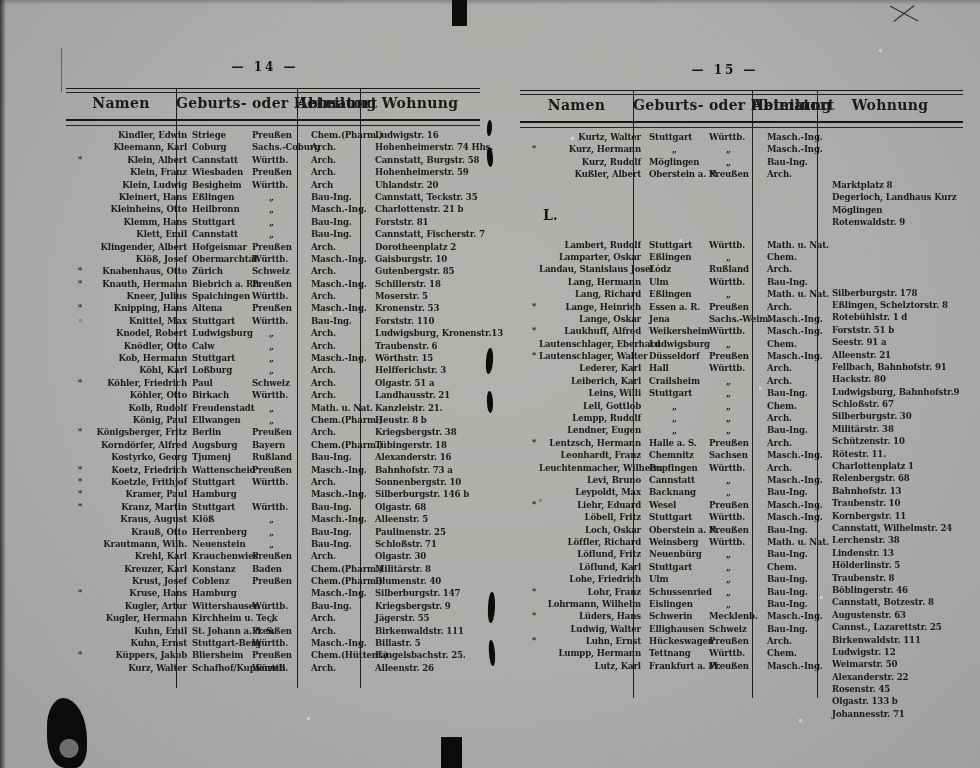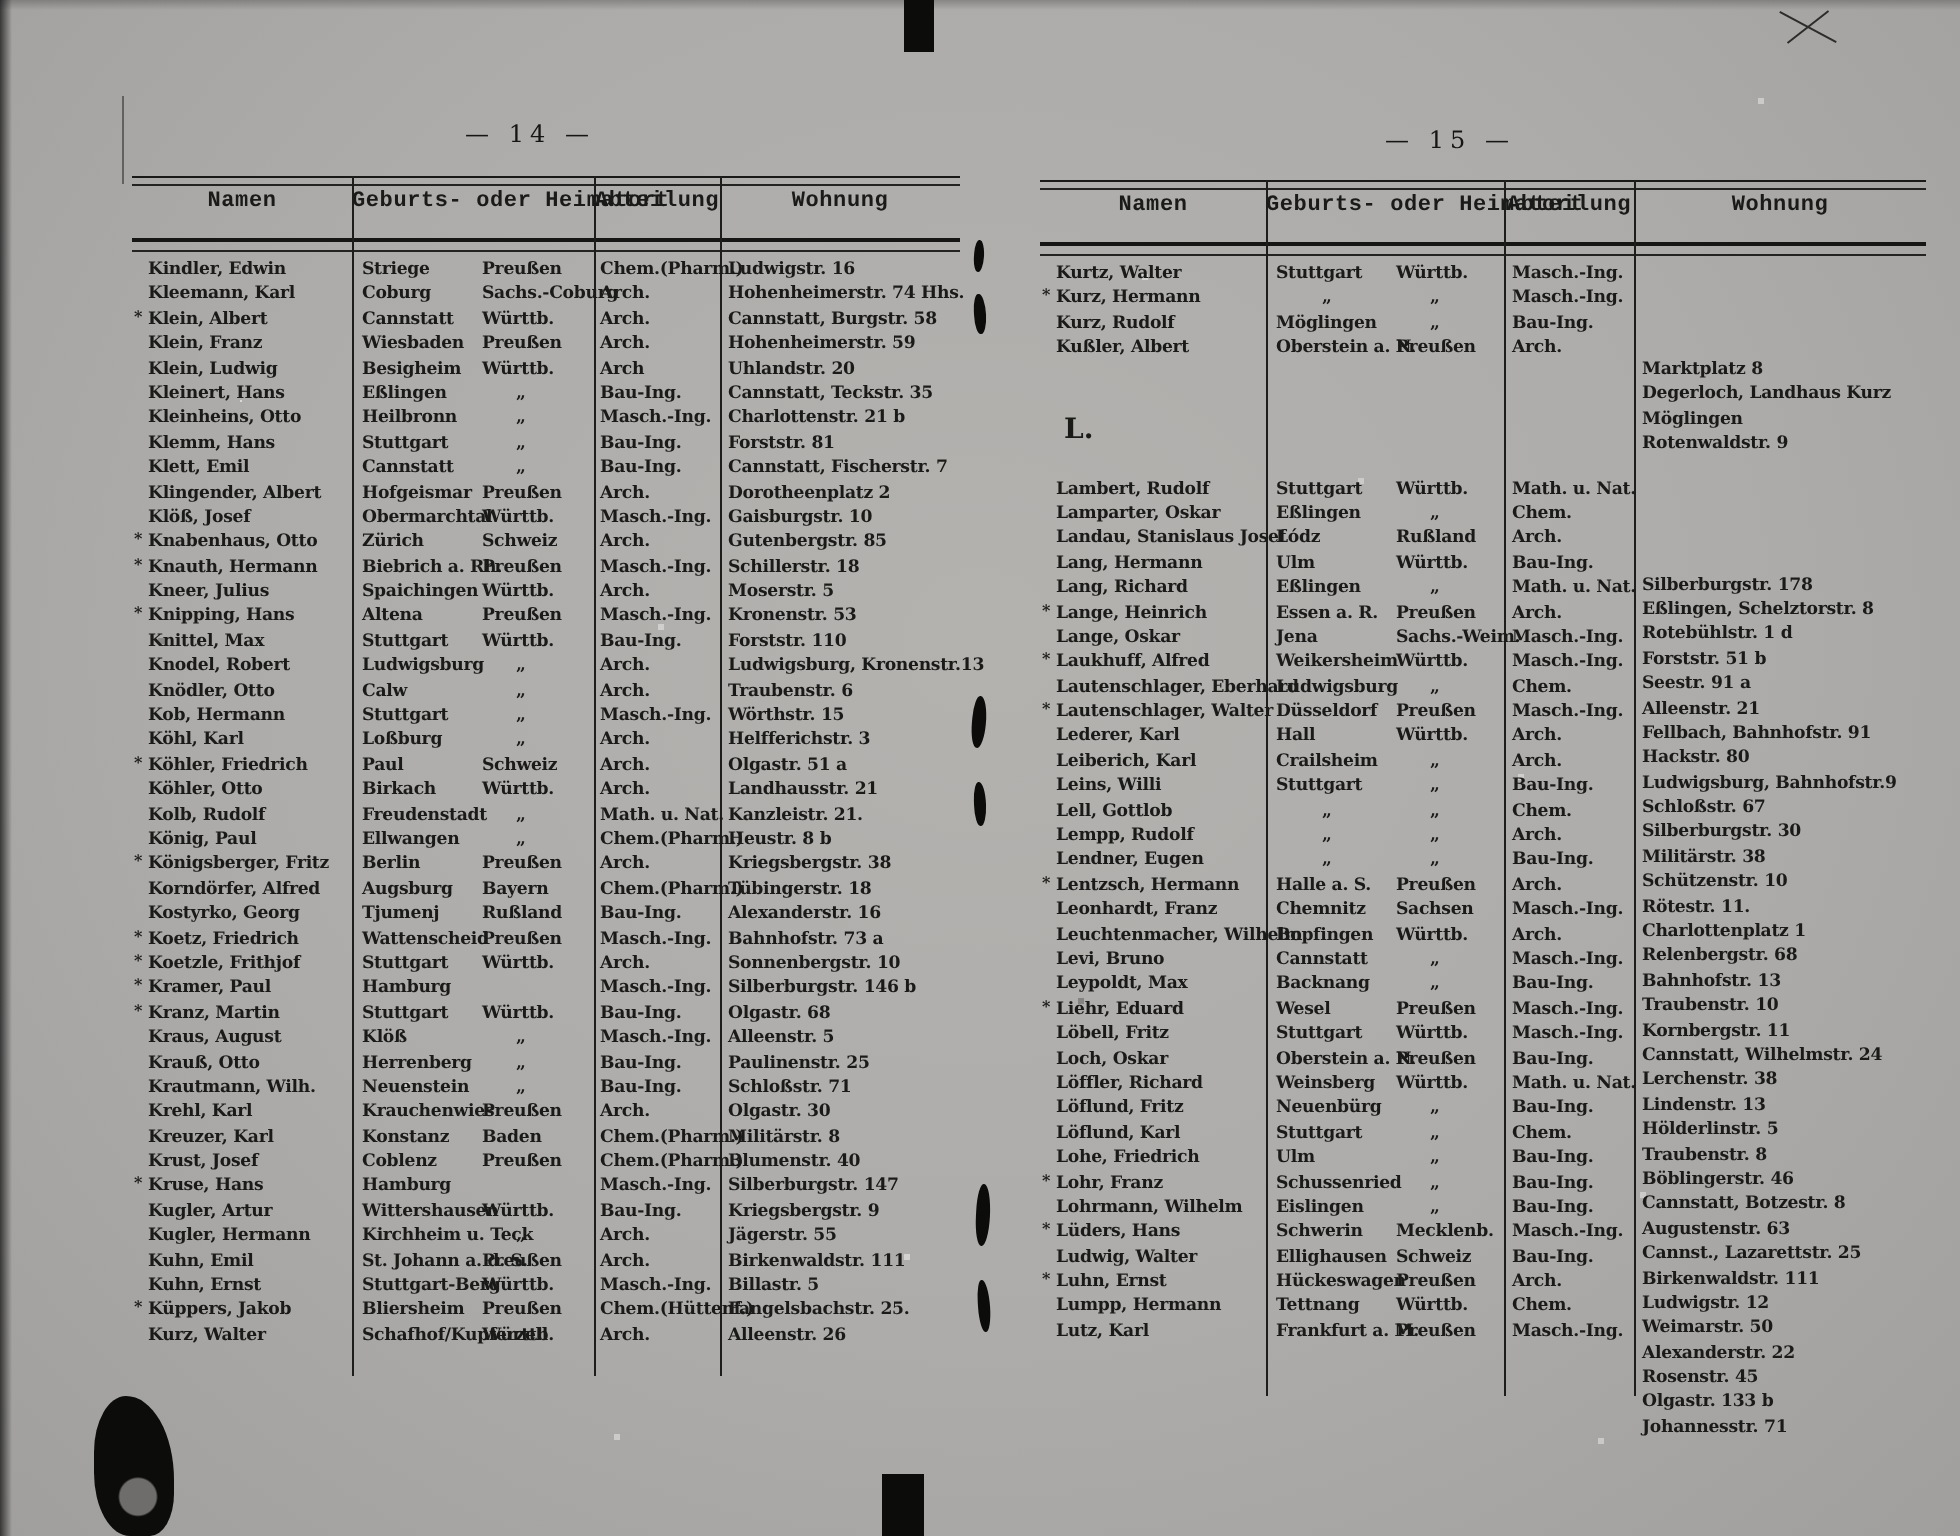--- a/index.html
+++ b/index.html
@@ -9,45 +9,45 @@
     font-family:"DejaVu Serif","Liberation Serif",serif;
     color:#1a1a18;
   }
   .edge-left{position:absolute;left:0;top:0;width:6px;height:768px;
     background:linear-gradient(90deg, rgba(10,10,10,.7), rgba(10,10,10,0));}
   .edge-top{position:absolute;left:0;top:0;width:980px;height:5px;
     background:linear-gradient(180deg, rgba(20,20,20,.25), rgba(20,20,20,0));}
   .page-edge-line{position:absolute;left:61px;top:48px;width:1px;height:44px;background:rgba(40,40,40,.55);}
 
   
-  .page-label{position:absolute;font-weight:400;font-size:12px;letter-spacing:3px;color:#151513;}
+  .page-label{position:absolute;font-weight:700;font-size:12px;letter-spacing:3px;color:#151513;}
   .pl-14{left:200px;top:60px;width:130px;text-align:center;}
   .pl-15{left:660px;top:63px;width:130px;text-align:center;}
 
   
   .tbl{position:absolute;}
   .tbl-14{left:66px;top:88px;width:414px;height:600px;}
   .tbl-15{left:520px;top:90px;width:443px;height:608px;}
 
   .rule{position:absolute;left:0;right:0;}
   .rule-top{top:0;height:3px;border-top:1.6px solid #191917;border-bottom:1px solid #232321;}
   .rule-head{top:31px;height:4px;border-top:2.4px solid #161614;border-bottom:1px solid #232321;}
 
   .vdiv{position:absolute;top:0;bottom:0;width:1px;background:#1d1d1b;}
   .tbl-14 .v1{left:110px;} .tbl-14 .v2{left:231px;} .tbl-14 .v3{left:294px;}
   .tbl-15 .v1{left:113px;} .tbl-15 .v2{left:232px;} .tbl-15 .v3{left:297px;}
 
-  .thead{position:absolute;top:7px;left:0;right:0;height:22px;font-weight:700;font-size:11px;font-family:Liberation Mono, monospace;}
+  .thead{position:absolute;top:7px;left:0;right:0;height:22px;font-weight:700;font-size:14px;}
   .th{position:absolute;text-align:center;white-space:nowrap;letter-spacing:.3px;}
   .tbl-14 .th1{left:0;width:110px;}   .tbl-15 .th1{left:0;width:113px;}
   .tbl-14 .th2{left:110px;width:121px;} .tbl-15 .th2{left:113px;width:119px;}
   .tbl-14 .th3{left:231px;width:63px;}  .tbl-15 .th3{left:232px;width:65px;}
   .tbl-14 .th4{left:294px;width:120px;} .tbl-15 .th4{left:297px;width:146px;}
 
-  .tbody{position:absolute;top:41px;left:0;right:0;}
+  .tbody{position:absolute;top:41px;left:11px;right:0;text-align:right;}
   .row{position:relative;height:12.4px;font-weight:700;font-size:8.6px;line-height:12.4px;white-space:nowrap;letter-spacing:-0.15px;}
   .cell{position:absolute;top:0;}
   .c-name{left:0;width:110px;padding-left:8px;box-sizing:border-box;}
   .ast{position:absolute;left:1px;top:-2px;font-size:8px;}
   .c-ort{left:112px;width:119px;}
   .tbl-15 .c-ort{left:115px;}
   .city{position:absolute;left:3px;top:0;}
   .state{position:absolute;left:63px;top:0;}
   .city.ditto{left:26px;} .state.ditto{left:80px;}
   .c-abt{left:234px;}

